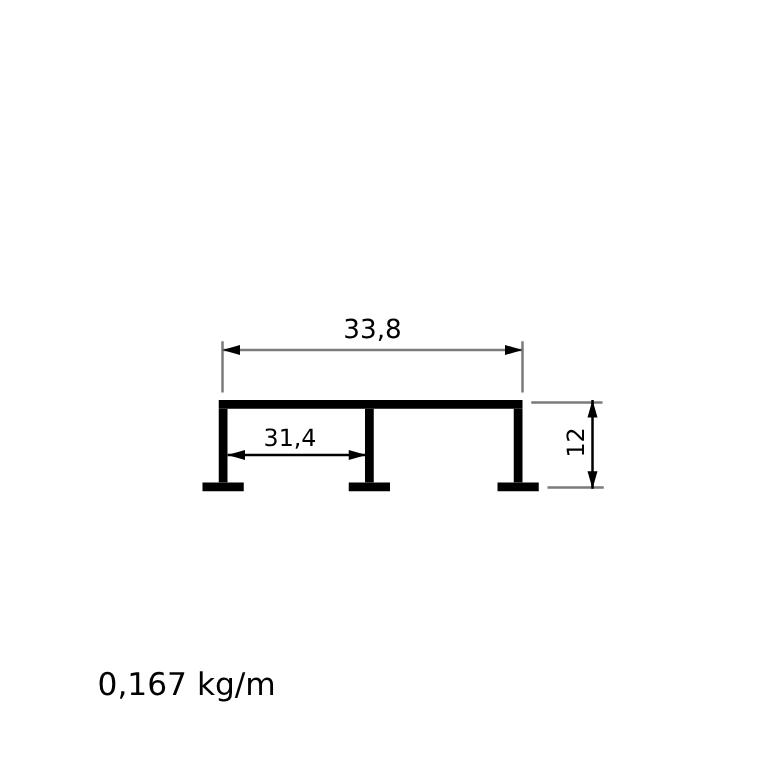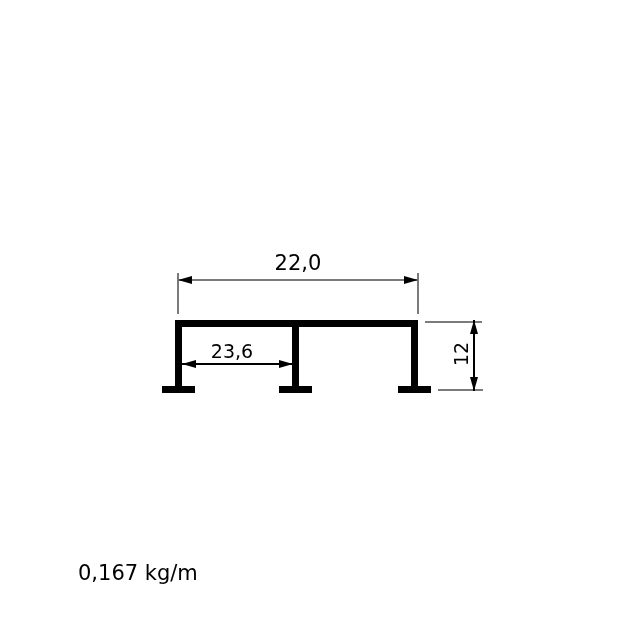--- a/index.html
+++ b/index.html
@@ -45,22 +45,22 @@
     transform: rotate(-90deg);
     display: flex; align-items: center; justify-content: center;
   }
 
   #profile-code {
     left: 78px; top: 530px;
     font-size: 27px; font-weight: bold; color: #000;
     letter-spacing: 0.5px; line-height: 1;
   }
   #unit-weight {
-    left: 78px; top: 562px;
-    font-size: 21px; color: #000; line-height: 1.1;
+    left: 78px; top: 534px;
+    font-size: 25px; color: #000; line-height: 1.1;
   }
 </style>
 </head>
 <body>
 
 <div id="canvas">
 
   <div>
     <div class="abs steel" style="left:175px; top:320px; width:243px; height:7px;"></div>
     <div class="abs steel" style="left:175px; top:327px; width:7px;  height:59px;"></div>
@@ -70,28 +70,28 @@
     <div class="abs steel" style="left:279px; top:386px; width:33px; height:7px;"></div>
     <div class="abs steel" style="left:398px; top:386px; width:33px; height:7px;"></div>
   </div>
 
   <div>
     <div class="abs gline" style="left:177px; top:273px; width:2px; height:41px;"></div>
     <div class="abs gline" style="left:417px; top:273px; width:2px; height:41px;"></div>
     <div class="abs gline" style="left:178px; top:279px; width:240px; height:2px;"></div>
     <div class="abs arrow arrow-left" style="left:178px; top:276px;"></div>
     <div class="abs arrow arrow-right" style="left:404px; top:276px;"></div>
-    <div class="abs dim-text dim-text-lg" style="left:263px; top:253px; width:70px;">22,0</div>
+    <div class="abs dim-text dim-text-lg" style="left:263px; top:253px; width:70px;">33,8</div>
   </div>
 
   <div>
     <div class="abs bline" style="left:182px; top:363px; width:110px; height:2px;"></div>
     <div class="abs arrow arrow-left" style="left:182px; top:360px;"></div>
     <div class="abs arrow arrow-right" style="left:279px; top:360px;"></div>
-    <div class="abs dim-text" style="left:202px; top:342px; width:60px;">23,6</div>
+    <div class="abs dim-text" style="left:202px; top:342px; width:60px;">31,4</div>
   </div>
 
   <div>
     <div class="abs gline" style="left:425px; top:321px; width:57px; height:2px;"></div>
     <div class="abs gline" style="left:438px; top:389px; width:45px; height:2px;"></div>
     <div class="abs bline" style="left:473px; top:320px; width:2px; height:71px;"></div>
     <div class="abs arrow arrow-up" style="left:470px; top:320px;"></div>
     <div class="abs arrow arrow-down" style="left:470px; top:377px;"></div>
     <div class="abs dim-text" id="dim-height-label-box">12</div>
   </div>

